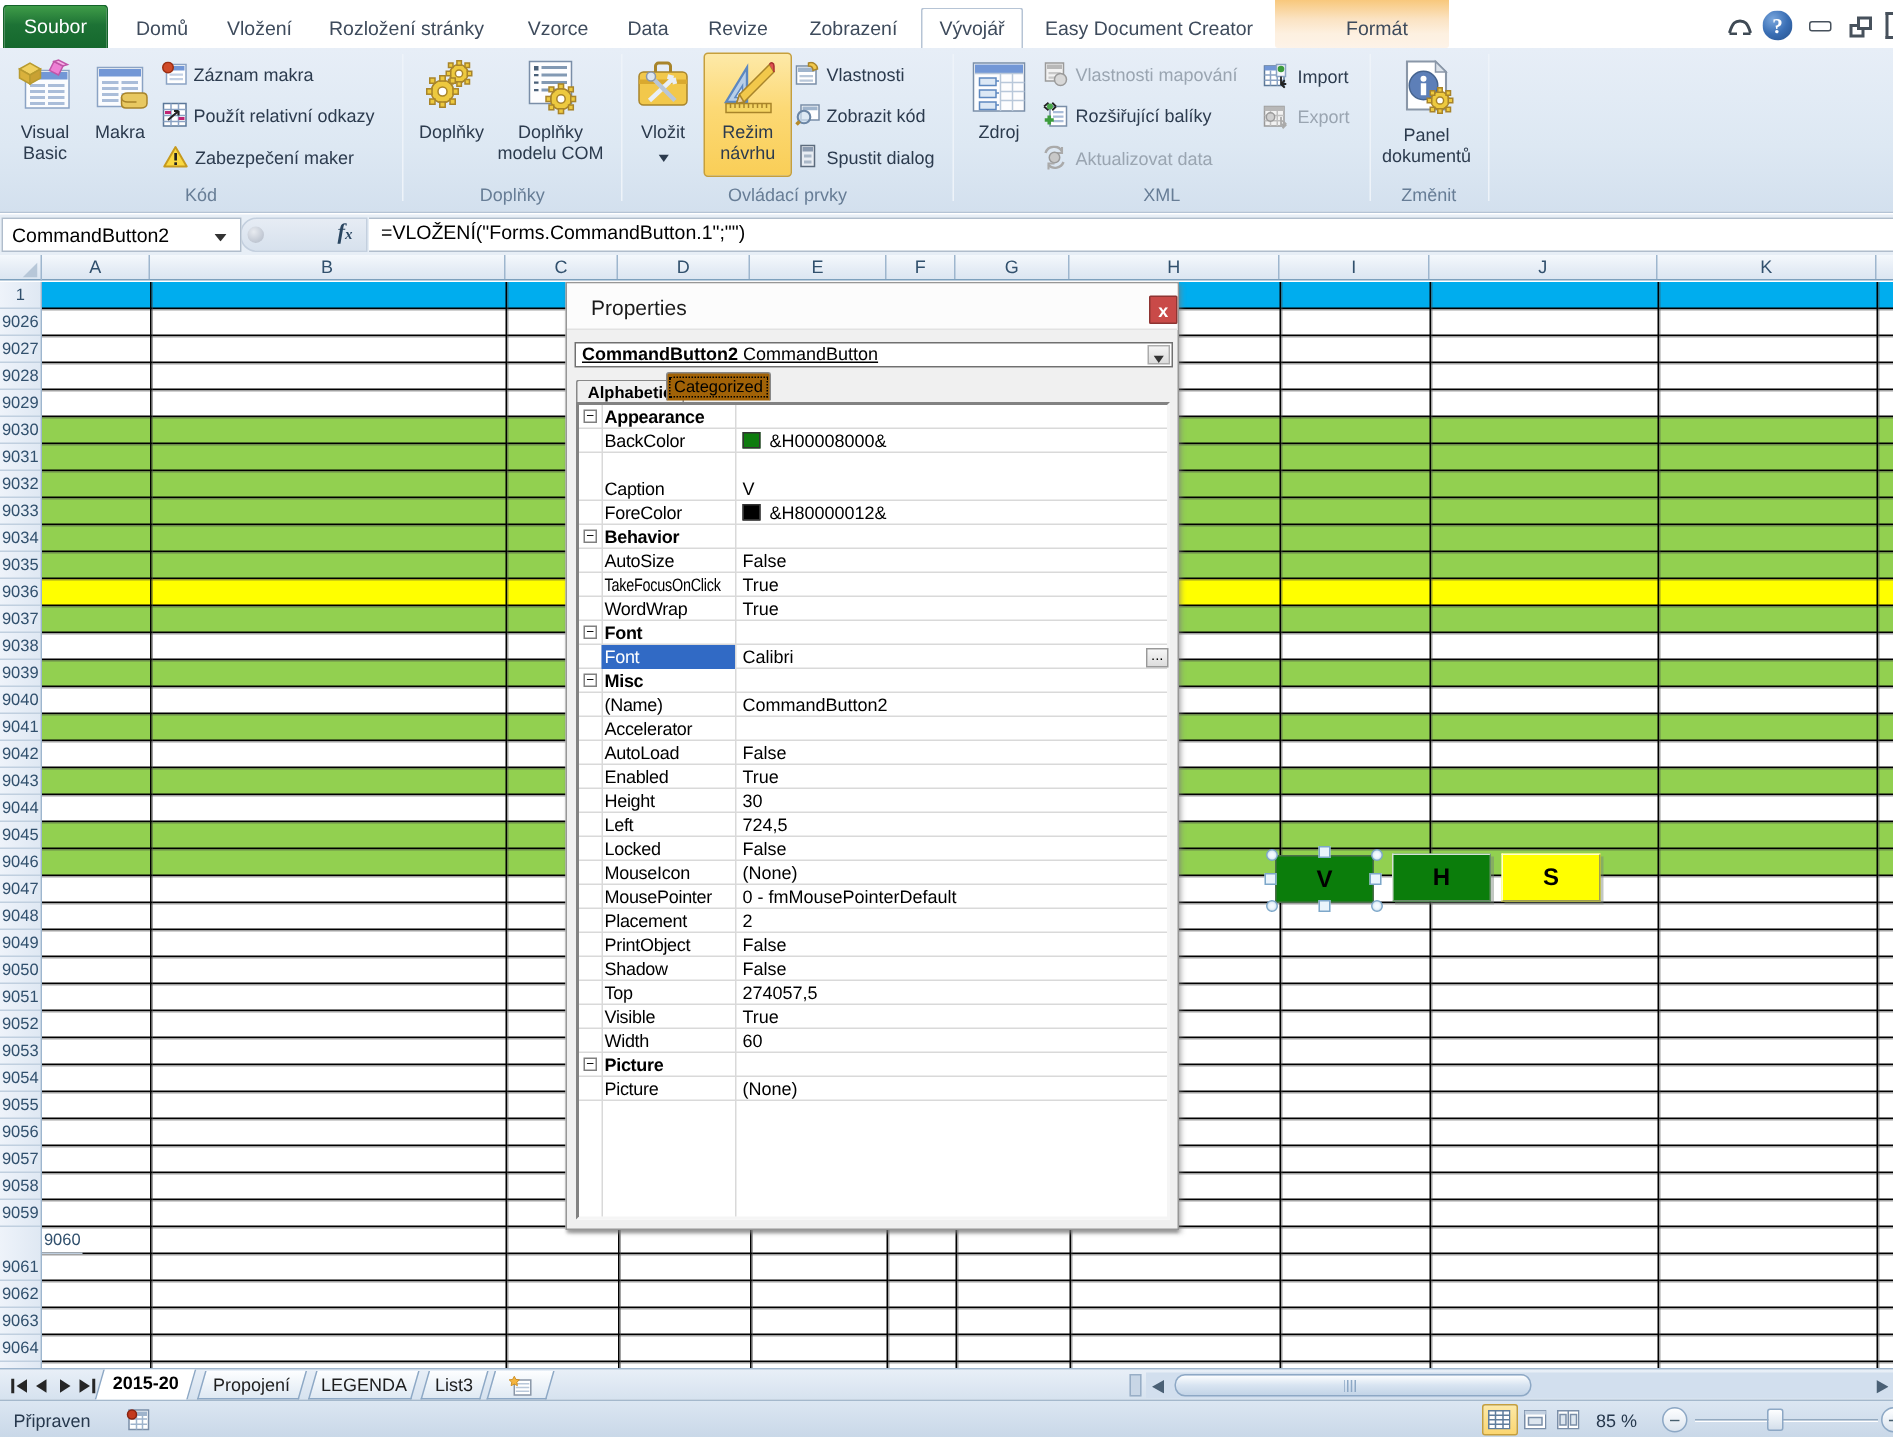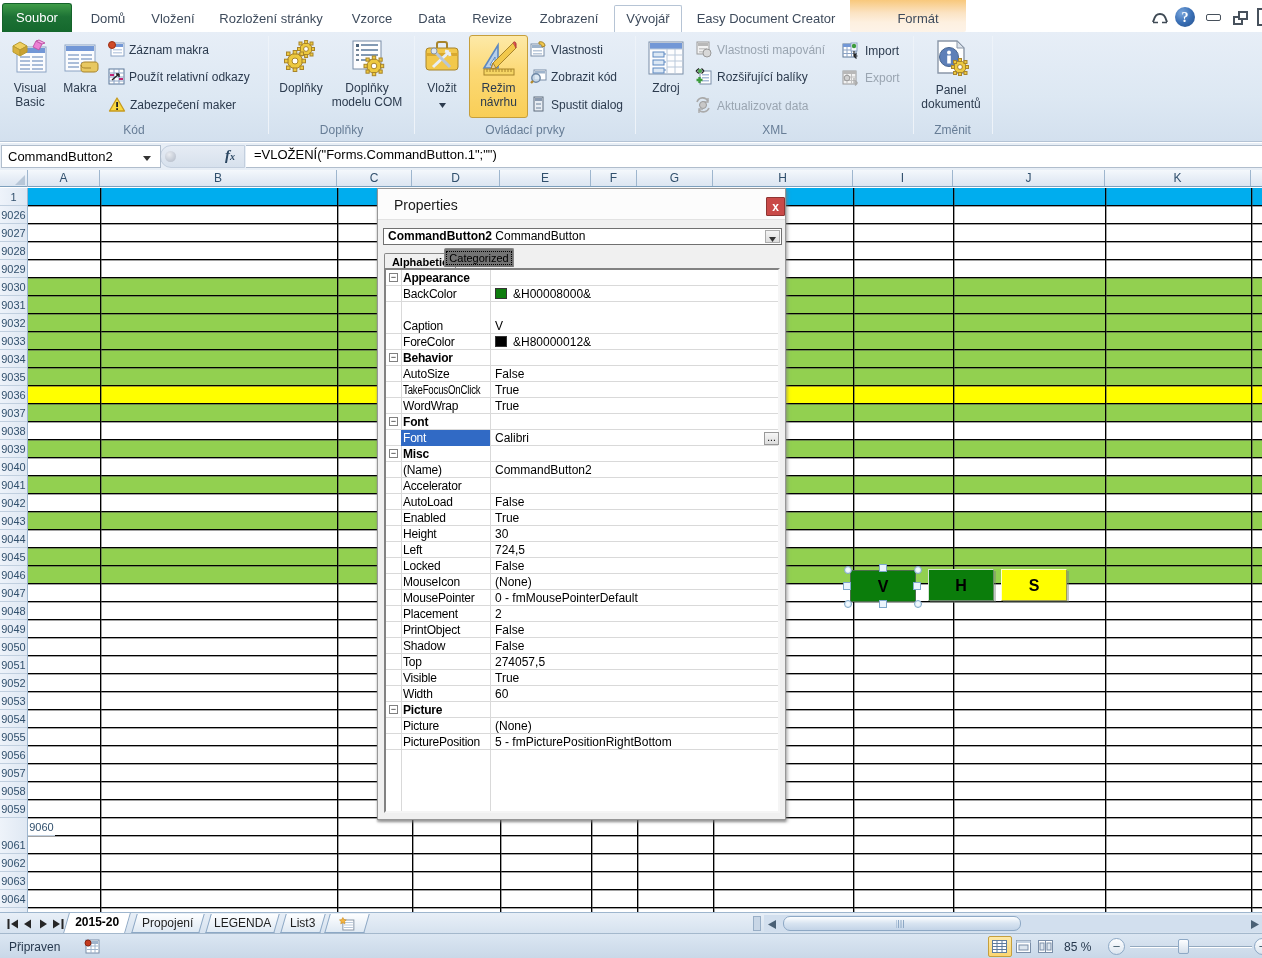--- a/index.html
+++ b/index.html
@@ -63,21 +63,21 @@
 .vline { position:absolute; top:0; width:1px; height:724px; background:#000; box-shadow:1px 0 0 rgba(70,70,70,0.5); }
 
 
 #props { position:absolute; left:377px; top:188px; width:409px; height:632px;
   background:#f0f0f0; border:1px solid #979797; box-shadow:0 2px 2px rgba(110,110,110,0.55), 2px 2px 3px rgba(130,130,130,0.45); }
 #props .title { position:absolute; left:16px; top:8px; font-size:14px; color:#1a1a1a; }
 #closex { position:absolute; left:388px; top:8px; width:19px; height:19px; background:#c94a48;
   border:1px solid #8e3432; border-radius:1px; color:#fff; text-align:center;
   font-size:12px; line-height:18px; font-weight:bold; }
 #combo { position:absolute; left:5px; top:39px; width:399px; height:17px; background:#fff;
-  border:1px solid #707070; font-size:12px; line-height:15px; padding-left:4px; }
+  border:1px solid #707070; font-size:12px; line-height:15px; padding-left:4px;text-decoration:underline; }
 #combobtn { position:absolute; right:1px; top:1px; width:15px; height:13px;
   background:linear-gradient(#f4f4f4,#dcdcdc); border:1px solid #acacac; text-align:center; }
 .ptab { position:absolute; font-size:11px; color:#000; background:#f0f0f0;
   border:1px solid #888; border-bottom:none; border-radius:2px 2px 0 0; text-align:center;
   white-space:nowrap; overflow:hidden; }
 #pgrid { position:absolute; left:6px; top:79px; width:396px; height:545px; background:#fff;
   border:2px solid; border-color:#828282 #f5f5f5 #f5f5f5 #828282; }
 .prow { position:absolute; left:0; width:100%; height:16px; font-size:12px; line-height:16px;
   border-bottom:1px solid #d9d9d9; color:#000; }
 .prow .nm { position:absolute; left:15px; top:0; width:89px; height:16px; padding-left:2px;
@@ -598,21 +598,21 @@
   <div id="props">
     <div class="abs" style="left:0; top:0; width:100%; height:31px; background:#fcfcfc; border-bottom:1px solid #e2e2e2;"></div>
     <div class="title">Properties</div>
     <div id="closex">x</div>
     <div id="combo"><b>CommandButton2</b>&nbsp;CommandButton
       <div id="combobtn"><svg width="7" height="5" viewBox="0 0 7 5" style="margin-top:4px;">
             <path d="M0 0 L7 0 L3.5 5 Z" fill="#333"></path>
           </svg></div>
     </div>
     <div class="ptab" style="left:6px; top:64px; width:72px; height:16px; line-height:16px;font-weight:bold;">Alphabetic</div>
-    <div class="ptab" style="left:66px; top:59px; width:70px; height:19px; line-height:18px; background:#737373; z-index:2;">
+    <div class="ptab" style="left:66px; top:59px; width:70px; height:19px; line-height:18px; background:#a16207; z-index:2;">
       <span style="outline:1px dotted #000; padding:0 2px;">Categorized</span>
     </div>
     <div id="pgrid">
       <div class="pldiv"></div>
         <div class="pvdiv"></div>
       <div class="prow" style="top:0px;">
           <div class="minus">−</div>
           <div class="nm" style="font-weight:bold; width:300px;">Appearance</div>
         </div>
       <div class="prow" style="top:16px;">
@@ -716,24 +716,20 @@
           <div class="nm">Width</div>
           <div class="vl">60</div>
         </div>
       <div class="prow" style="top:432px;">
           <div class="minus">−</div>
           <div class="nm" style="font-weight:bold; width:300px;">Picture</div>
         </div>
       <div class="prow" style="top:448px;">
           <div class="nm">Picture</div>
           <div class="vl">(None)</div>
-        </div>
-      <div class="prow" style="top:464px;">
-          <div class="nm">PicturePosition</div>
-          <div class="vl">5 - fmPicturePositionRightBottom</div>
         </div>
     </div>
   </div>
   <div id="sheettabs">
     <svg class="abs" style="left:7px; top:6px;" width="58" height="10" viewBox="0 0 58 10">
       <g fill="#262626">
           <rect x="0.5" y="0" width="2" height="10"></rect>
           <path d="M4 5 L11 0.5 V9.5 Z"></path>
           <path d="M17 5 L24 0.5 V9.5 Z"></path>
           <path d="M33 0.5 V9.5 L40 5 Z"></path>

